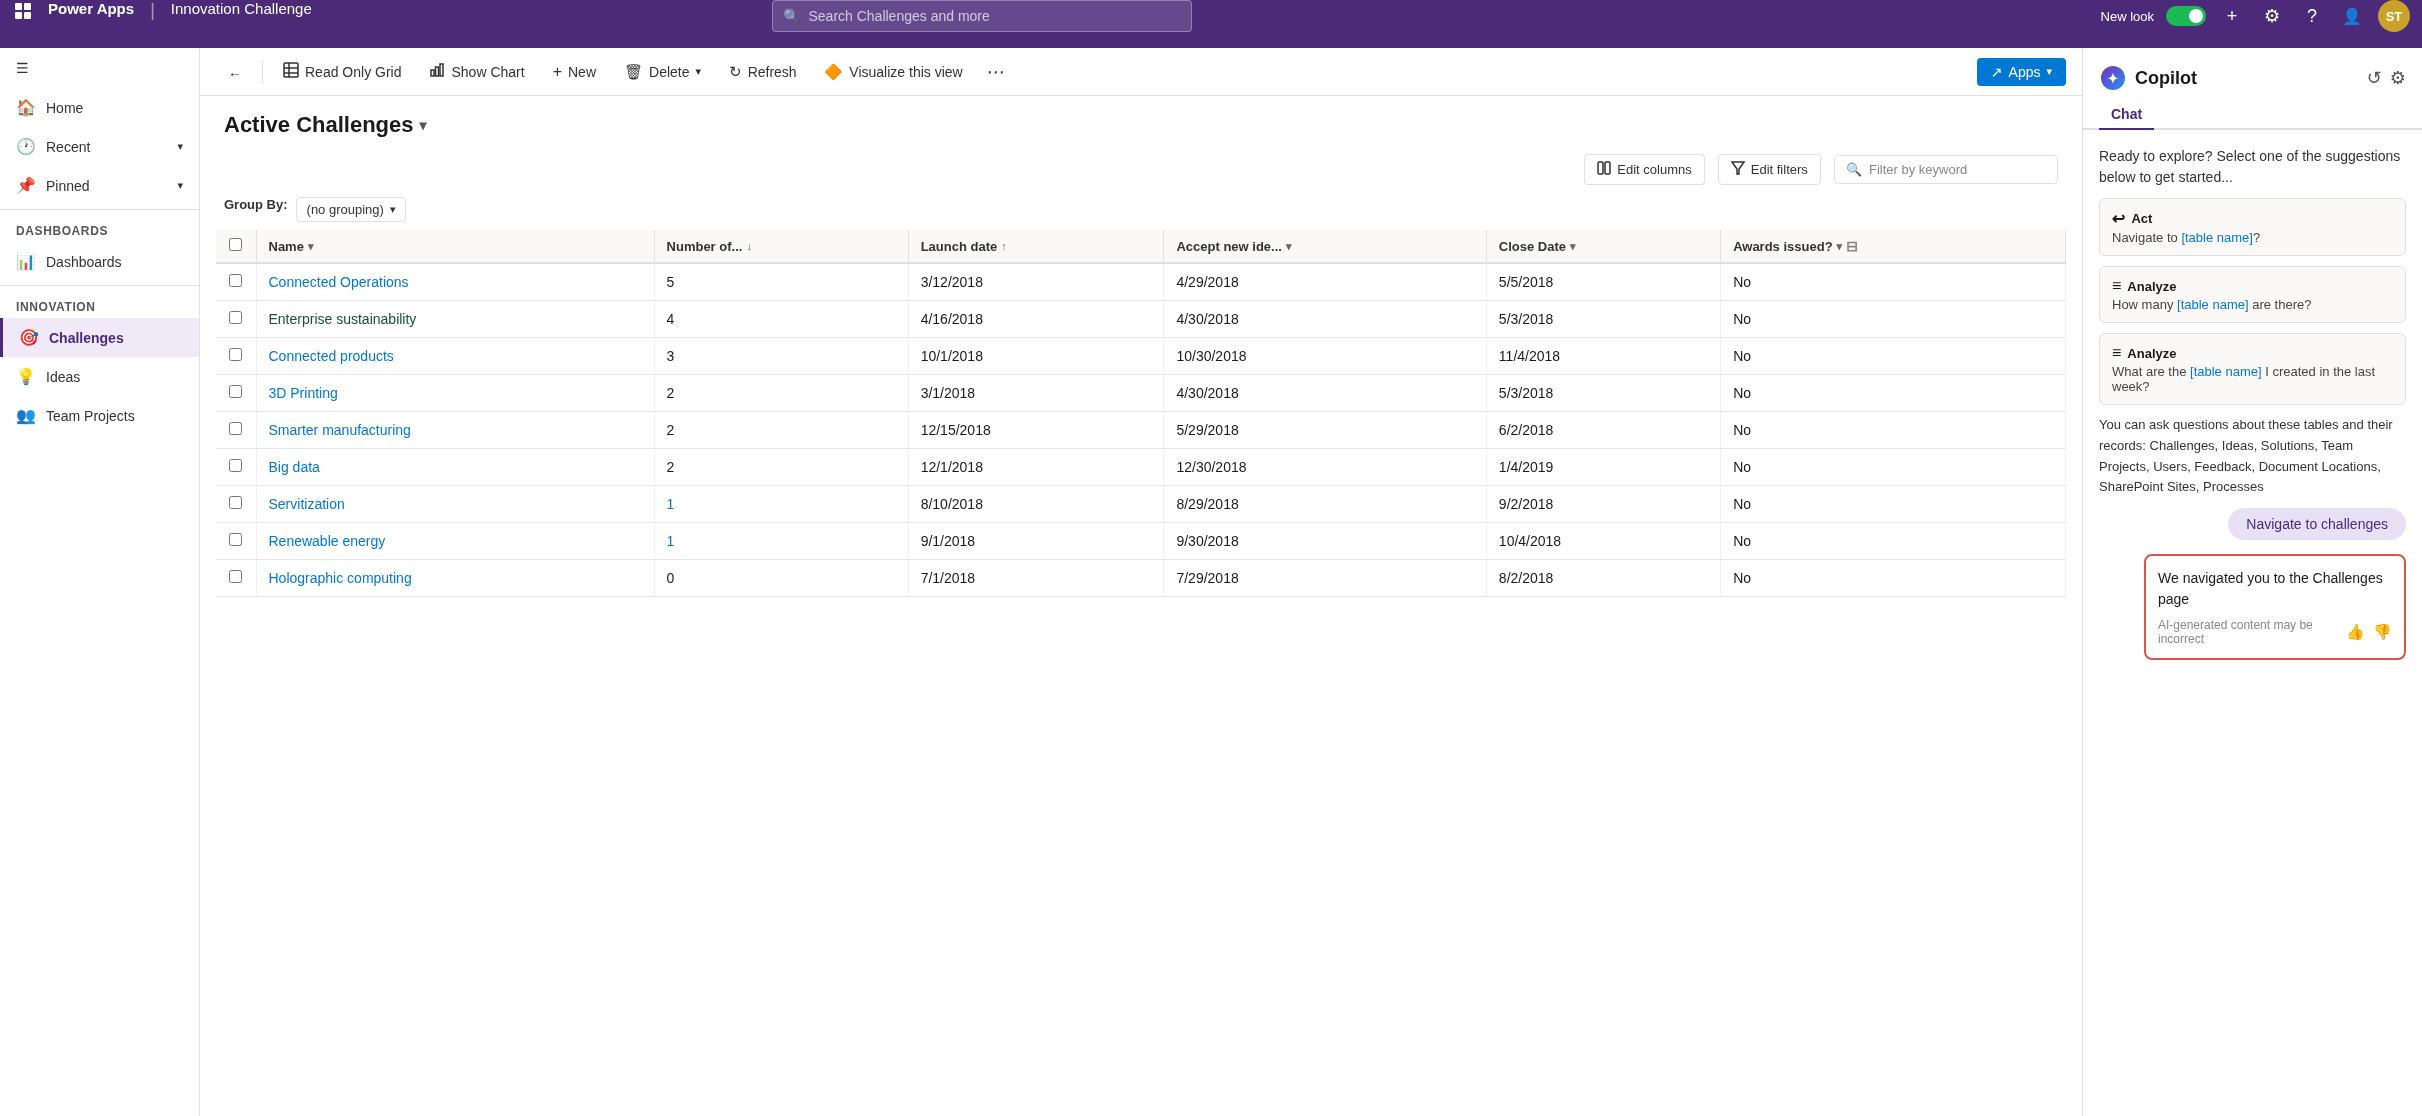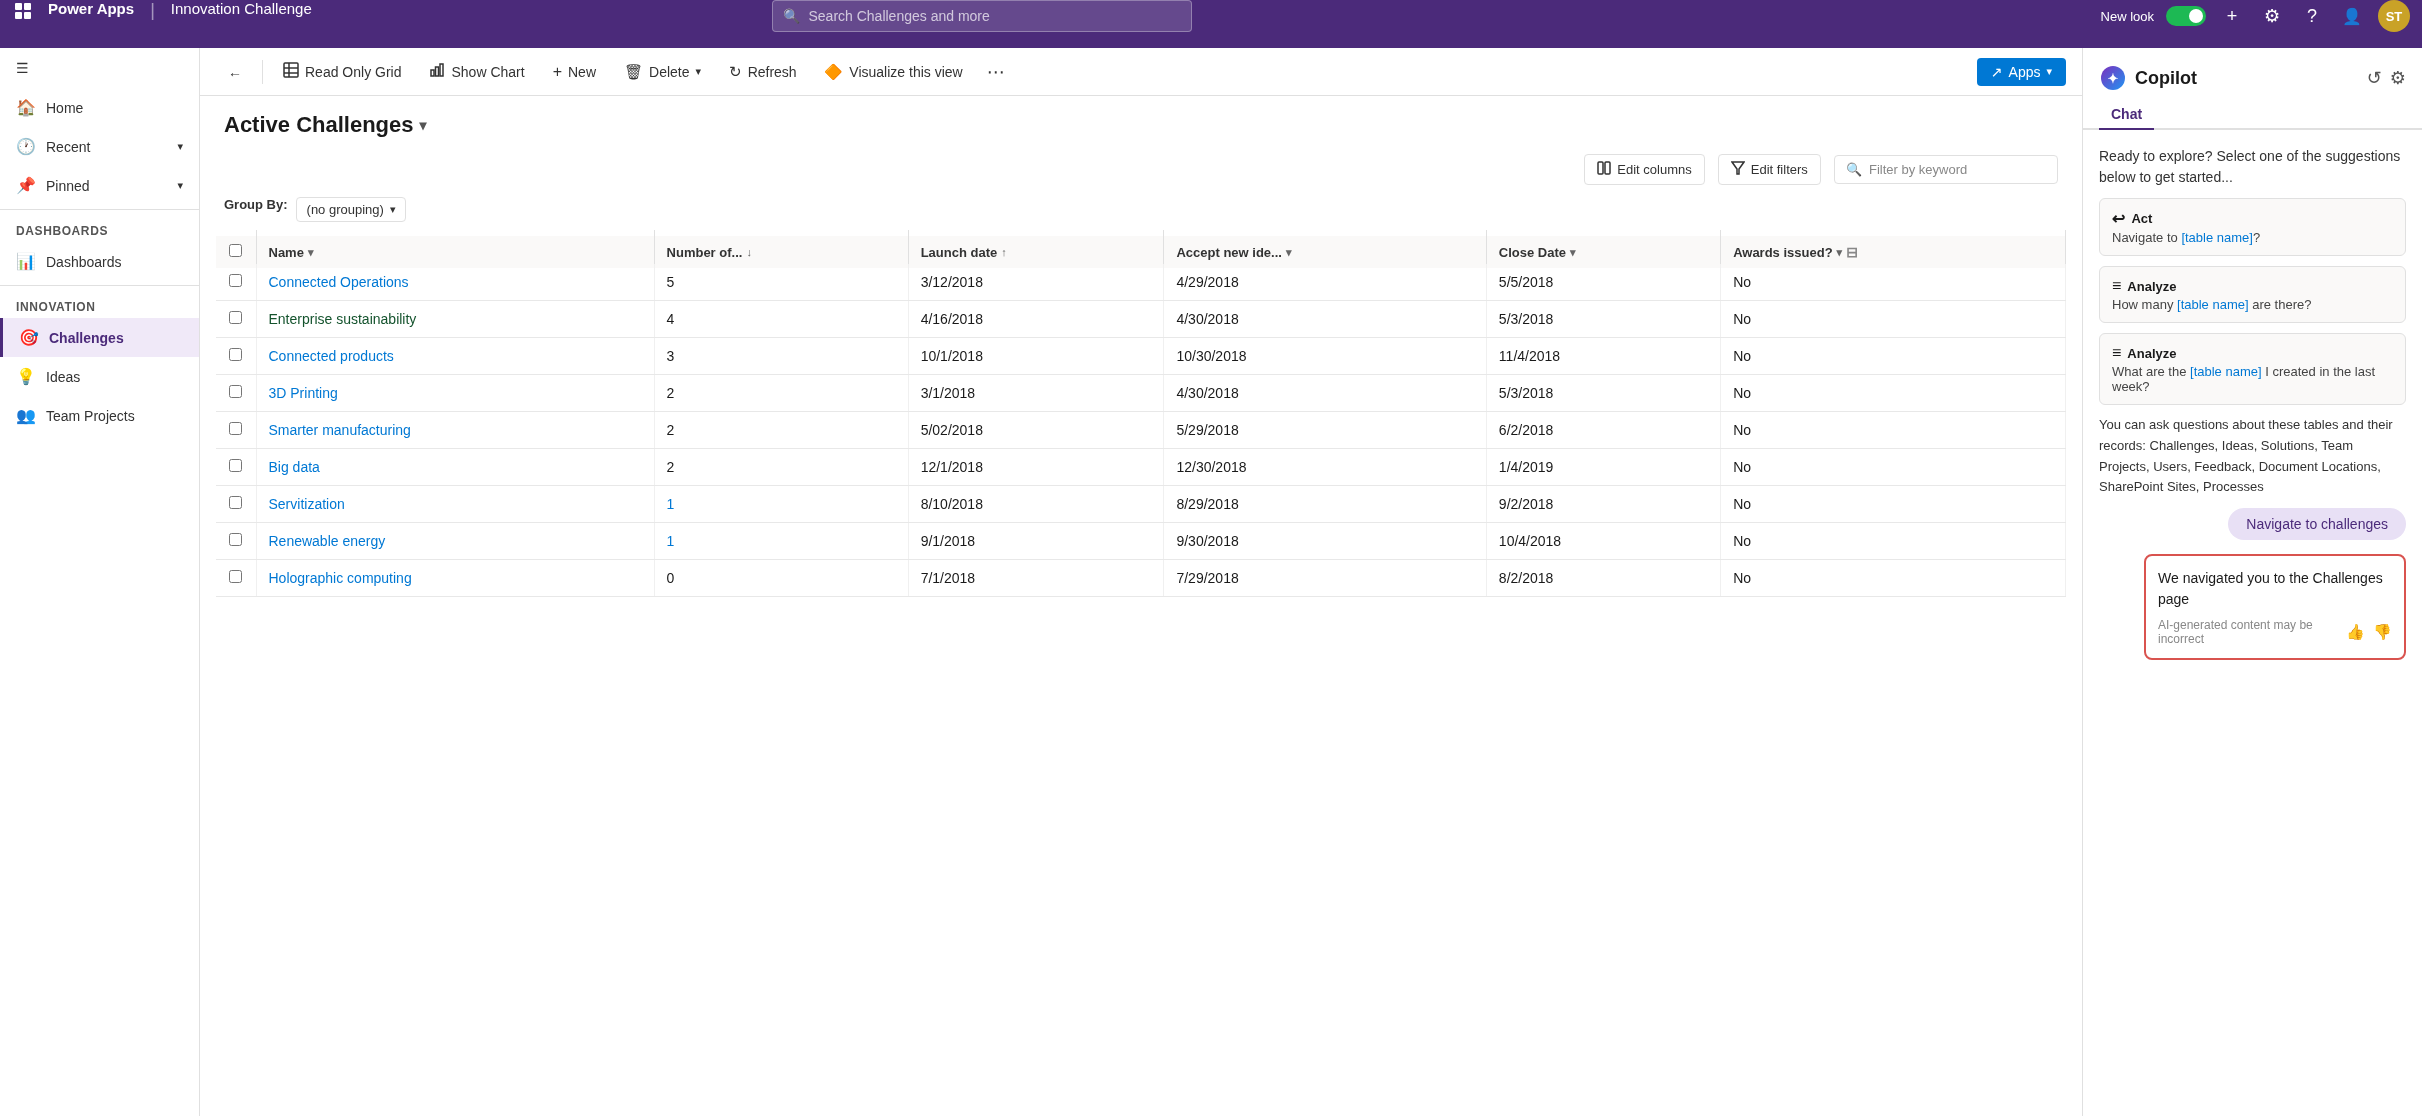--- a/index.html
+++ b/index.html
@@ -193,21 +193,21 @@
       background: #faf9f8;
       border-bottom: 2px solid #e0e0e0;
       border-right: 1px solid #e0e0e0;
       padding: 8px 12px;
       text-align: left;
       font-size: 13px;
       font-weight: 600;
       color: #333;
       white-space: nowrap;
       position: sticky;
-      top: 6px;
+      top: 0;
       z-index: 1;
     }
     .data-grid th .col-header { display: flex; align-items: center; gap: 4px; }
     .data-grid th .sort-icon { font-size: 11px; color: #666; }
     .data-grid td {
       padding: 10px 12px;
       border-bottom: 1px solid #e8e8e8;
       border-right: 1px solid #f0f0f0;
       font-size: 14px;
       color: #1a1a1a;
@@ -533,21 +533,21 @@
       <td>4/30/2018</td>
       <td>5/3/2018</td>
       <td>No</td>
     </tr>
             <tr>
       <td class="checkbox-col">
         <input type="checkbox" style="">
       </td>
       <td style="cursor:pointer; color:#0078d4;">Smarter manufacturing</td>
       <td>2</td>
-      <td>5/02/2018</td>
+      <td>12/15/2018</td>
       <td>5/29/2018</td>
       <td>6/2/2018</td>
       <td>No</td>
     </tr>
             <tr>
       <td class="checkbox-col">
         <input type="checkbox" style="">
       </td>
       <td style="cursor:pointer; color:#0078d4;">Big data</td>
       <td>2</td>

